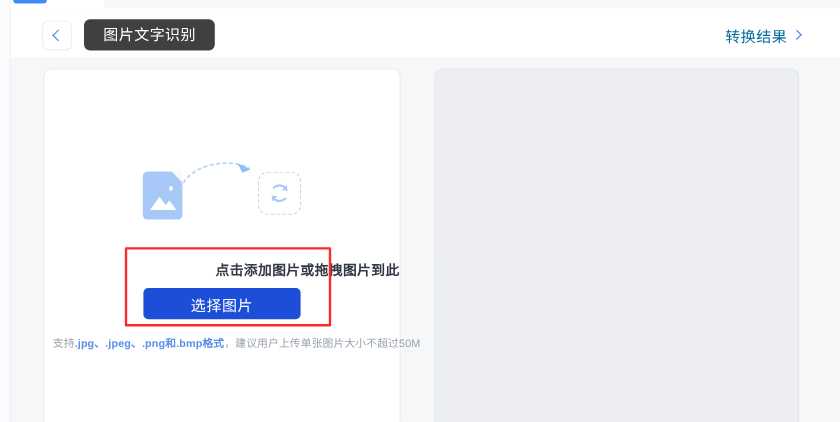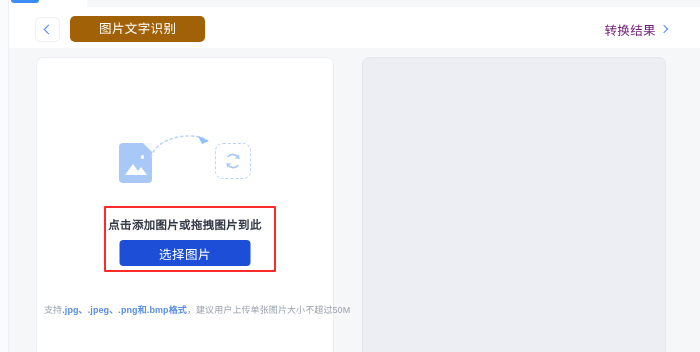--- a/index.html
+++ b/index.html
@@ -86,38 +86,38 @@
     border-bottom: 1.6px solid #4a8af5;
     transform: rotate(45deg);
     margin-left: 2px;
   }
 
   .tab-active {
     position: absolute;
     left: 61px;
     top: 9px;
     height: 26px;
-    padding: 0 29px;
-    background: #a16207;
+    padding: 0 16px;
+    background: #404040;
     color: #ffffff;
     border-radius: 5px;
     font-size: 12.5px;
     line-height: 26px;
     letter-spacing: 0.4px;
     white-space: nowrap;
     cursor: pointer;
     box-sizing: border-box;
   }
 
   .result-link {
     position: absolute;
     right: 33px;
     top: 13px;
     font-size: 12.5px;
-    color: #701a75;
+    color: #0369a1;
     letter-spacing: 0.4px;
     white-space: nowrap;
     cursor: pointer;
     display: flex;
     align-items: center;
     gap: 5px;
   }
   .result-link .chev-r {
     display: inline-block;
     width: 5px;
@@ -258,21 +258,21 @@
     border: 2px solid #fb2b2b;
     border-radius: 1px;
     box-sizing: border-box;
     pointer-events: none;
   }
 
   .hint-text {
     position: absolute;
     left: 0; right: 0;
     top: 158px;
-    text-align: center;
+    text-align: right;
     font-size: 11.5px;
     font-weight: 700;
     color: #333a46;
     letter-spacing: 0.3px;
   }
 
   .select-btn {
     position: absolute;
     left: 50%;
     transform: translateX(-50%);
@@ -294,21 +294,20 @@
     position: absolute;
     left: 7px;
     top: 222px;
     width: 284px;
     text-align: center;
     font-size: 9px;
     color: #9aa3b0;
     letter-spacing: 0.1px;
     line-height: 13px;
     white-space: nowrap;
-    margin-top: 24px;
   }
   .note .fmt {
     color: #5b8fe8;
     font-weight: 700;
   }
 
   
   .result-panel {
     position: absolute;
     left: 353px;

